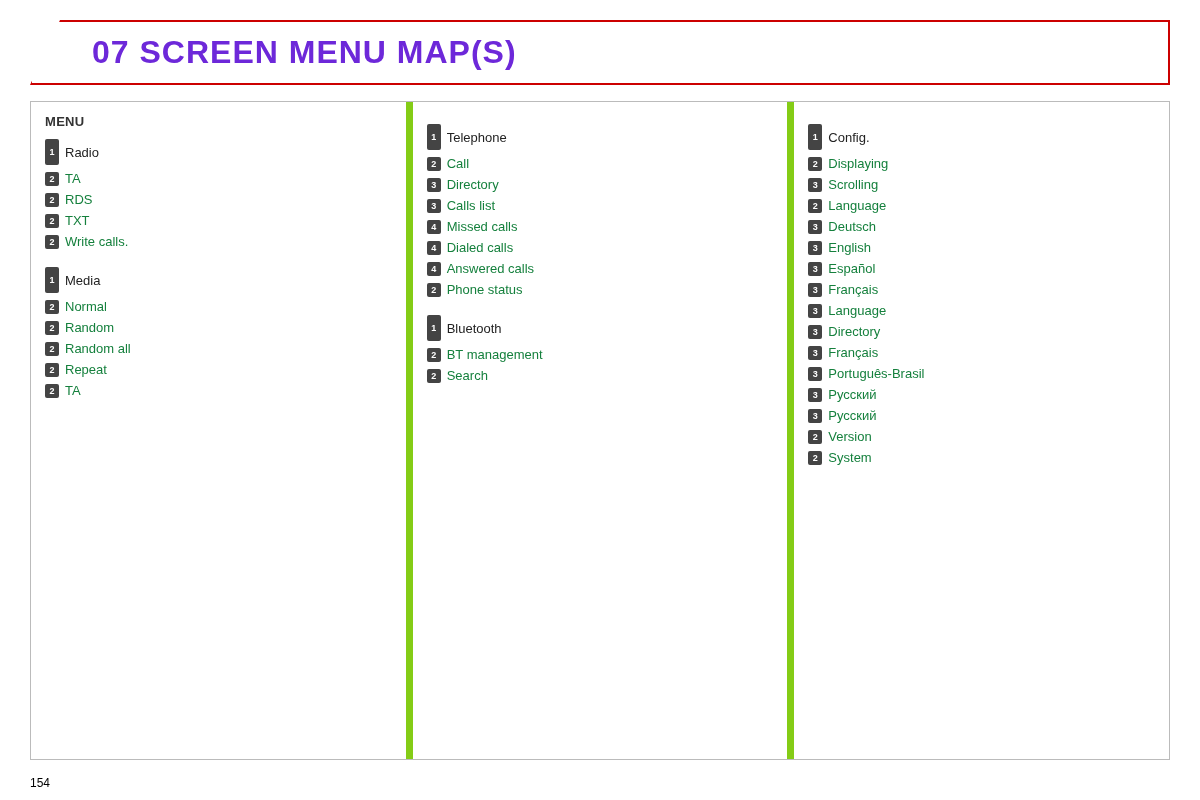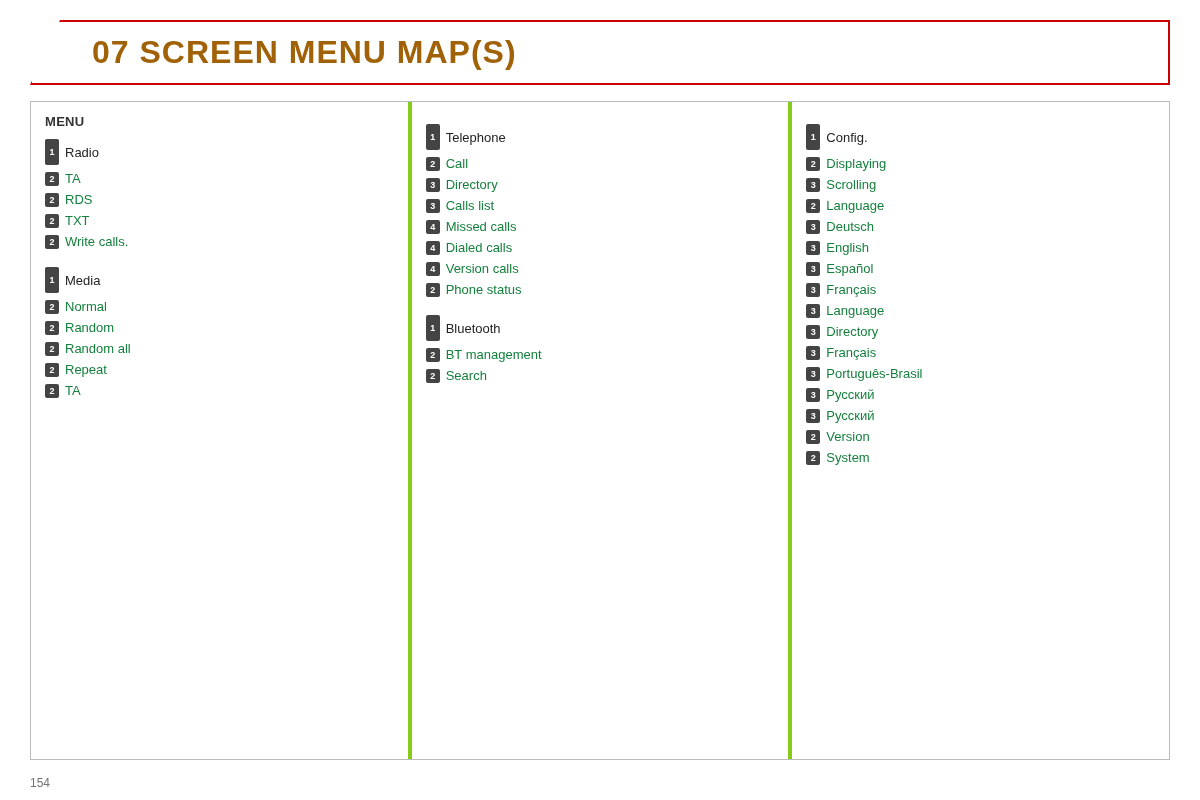--- a/index.html
+++ b/index.html
@@ -26,33 +26,33 @@
       border: 2px solid #cc0000;
       padding: 12px 20px 12px 60px;
       margin-bottom: 16px;
       position: relative;
       clip-path: polygon(30px 0%, 100% 0%, 100% 100%, 0% 100%);
     }
     .title-text {
       font-size: 32px;
       font-weight: 900;
       letter-spacing: 1px;
-      color: #a16207;
+      color: #6d28d9;
     }
 
     
     .columns {
       display: flex;
       flex: 1;
       border: 1px solid #bbb;
       overflow: hidden;
     }
     .column {
       flex: 1;
-      border-right: 4px solid #84cc16;
+      border-right: 7px solid #84cc16;
       padding: 12px 14px;
       overflow: hidden;
     }
     .column:last-child {
       border-right: none;
     }
 
     .col-header {
       font-size: 13px;
       font-weight: 700;
@@ -101,21 +101,21 @@
 
     .item-label-bold {
       font-size: 13px;
       font-weight: 400;
       color: #222;
     }
 
     
     .page-num {
       font-size: 12px;
-      color: #737373;
+      color: #000000;
       margin-top: 16px;
     }
   </style>
 </head>
 <body>
 
 <div class="page-wrapper">
 
   <div class="title-box">
     <span class="title-text">07  SCREEN MENU MAP(S)</span>
@@ -195,21 +195,21 @@
           <div class="menu-item">
             <span class="badge">4</span>
             <span class="item-label">Missed calls</span>
           </div>
           <div class="menu-item">
             <span class="badge">4</span>
             <span class="item-label">Dialed calls</span>
           </div>
           <div class="menu-item">
             <span class="badge">4</span>
-            <span class="item-label">Version calls</span>
+            <span class="item-label">Answered calls</span>
           </div>
           <div class="menu-item">
             <span class="badge">2</span>
             <span class="item-label">Phone status</span>
           </div>
         </div>
         <div class="menu-section">
           <div class="menu-item">
             <span class="badge badge-tall">1</span>
             <span class="item-label-bold">Bluetooth</span>

